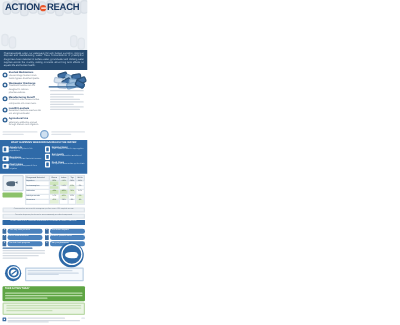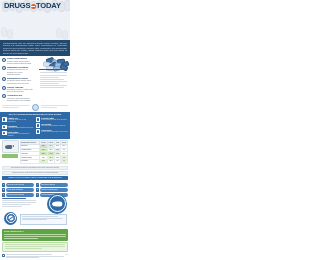--- a/index.html
+++ b/index.html
@@ -253,21 +253,21 @@
       <i style="left:51px;top:0px;width:5px;height:9px;"></i>
       <i style="left:58px;top:1px;width:5px;height:9px;"></i>
       <i style="left:64px;top:0px;width:5px;height:9px;"></i>
       <i style="left:1px;top:27px;width:4px;height:8px;opacity:.6;"></i>
       <i style="left:7px;top:29px;width:4px;height:8px;opacity:.6;"></i>
       <i style="left:56px;top:28px;width:4px;height:8px;opacity:.6;"></i>
       <i style="left:62px;top:30px;width:4px;height:8px;opacity:.6;"></i>
     </div>
 
     <div class="title">
-      <span class="ln"><span>DRUGS</span><span class="o"></span><span>TODAY</span></span>
+      <span class="ln"><span>ACTION</span><span class="o"></span><span>REACH</span></span>
     </div>
   </div>
 
   <div class="subband">
     <p>Pharmaceuticals enter our waterways through human excretion, improper disposal and manufacturing waste. Trace concentrations of prescription drugs have been detected in surface water, groundwater and drinking water supplies across the country, raising concerns about long term effects on aquatic life and human health.</p>
   </div>
 
   <div class="intro">
     <div class="introL">
 

